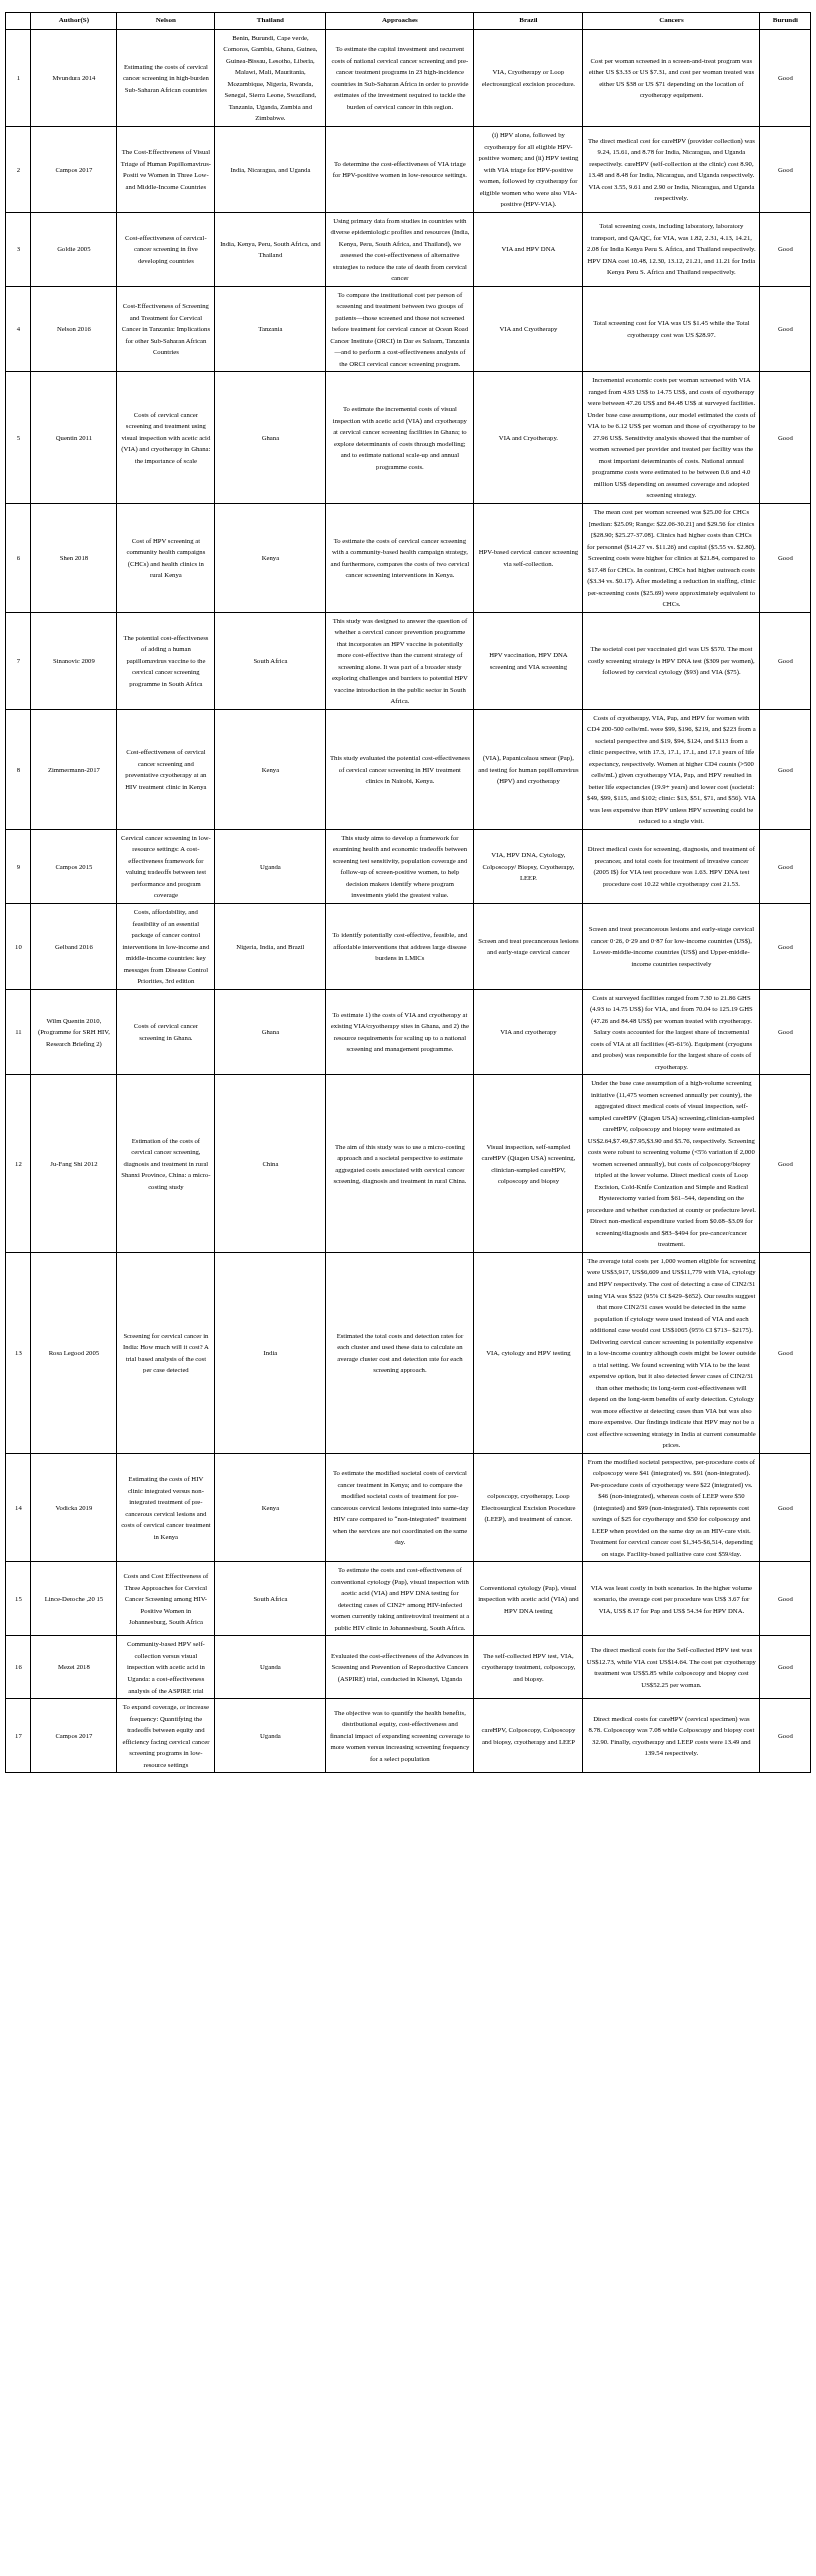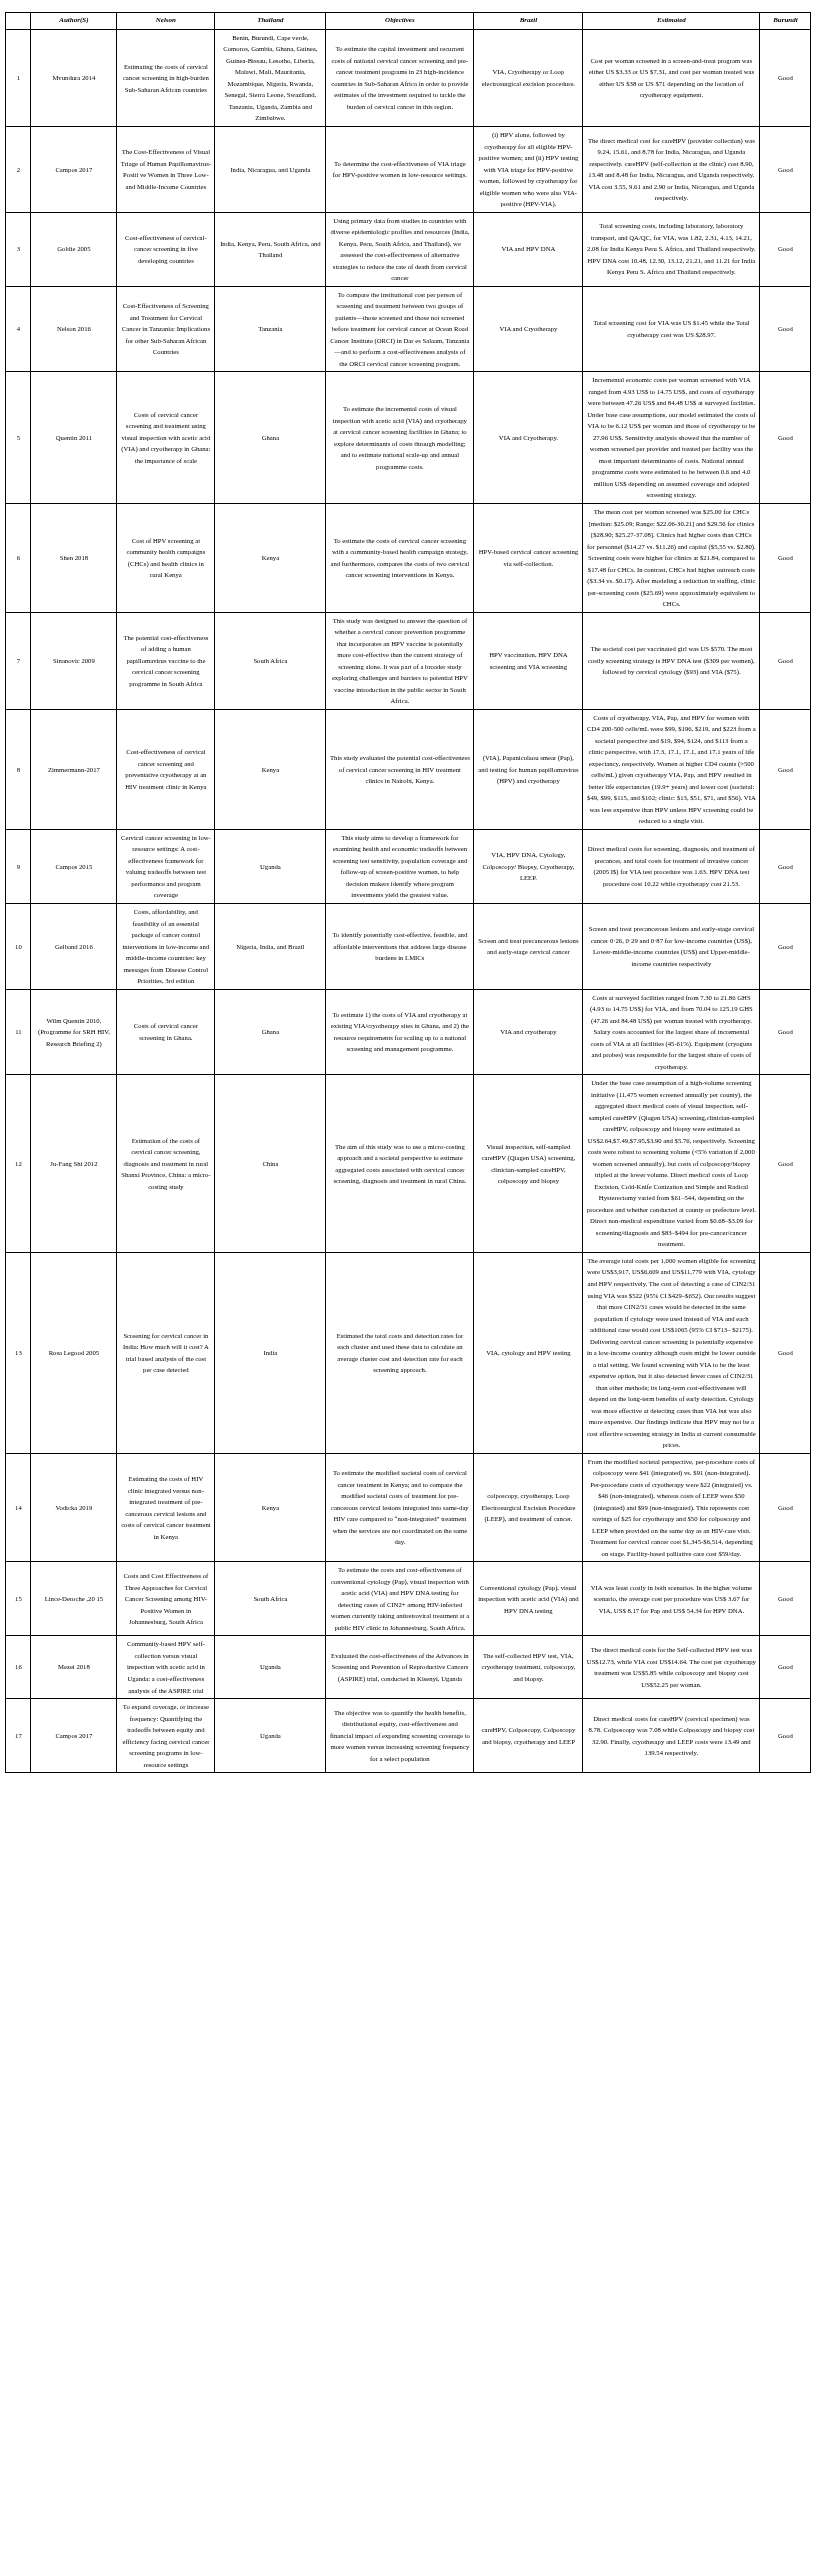--- a/index.html
+++ b/index.html
@@ -26,21 +26,20 @@
     padding: 2px 3.4px;
     font-size: 6.7px;
     line-height: 1.72;
     overflow-wrap: break-word;
   }
   .review-table thead th {
     font-size: 7px;
     font-weight: bold;
     padding: 3.4px 1.3px;
     line-height: 1.3;
-    font-style: italic;
   }
   col.col-no { width: 25px; }
   col.col-author { width: 86px; }
   col.col-title { width: 98px; }
   col.col-country { width: 111px; }
   col.col-objectives { width: 148px; }
   col.col-program { width: 109px; }
   col.col-findings { width: 177px; }
   col.col-quality { width: 51px; }
 </style>
@@ -57,23 +56,23 @@
     <col class="col-program">
     <col class="col-findings">
     <col class="col-quality">
   </colgroup>
   <thead>
     <tr>
       <th></th>
       <th>Author(S)</th>
       <th>Nelson</th>
       <th>Thailand</th>
-      <th>Objectives</th>
+      <th>Approaches</th>
       <th>Brazil</th>
-      <th>Estimated</th>
+      <th>Cancers</th>
       <th>Burundi</th>
     </tr>
   </thead>
   <tbody>
       <tr>
         <td>1</td>
         <td>Mvundura 2014</td>
         <td>Estimating the costs of cervical cancer screening in high-burden Sub-Saharan African countries</td>
         <td>Benin, Burundi, Cape verde, Comoros, Gambia, Ghana, Guinea, Guinea-Bissau, Lesotho, Liberia, Malawi, Mali, Mauritania, Mozambique, Nigeria, Rwanda, Senegal, Sierra Leone, Swaziland, Tanzania, Uganda, Zambia and Zimbabwe.</td>
         <td>To estimate the capital investment and recurrent costs of national cervical cancer screening and pre-cancer treatment programs in 23 high-incidence countries in Sub-Saharan Africa in order to provide estimates of the investment required to tackle the burden of cervical cancer in this region.</td>

